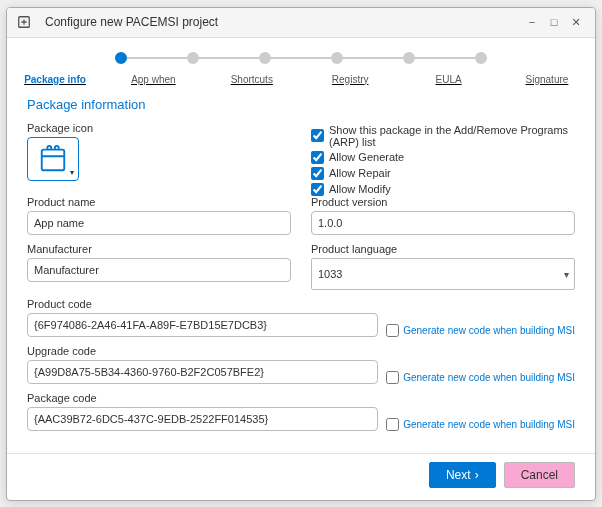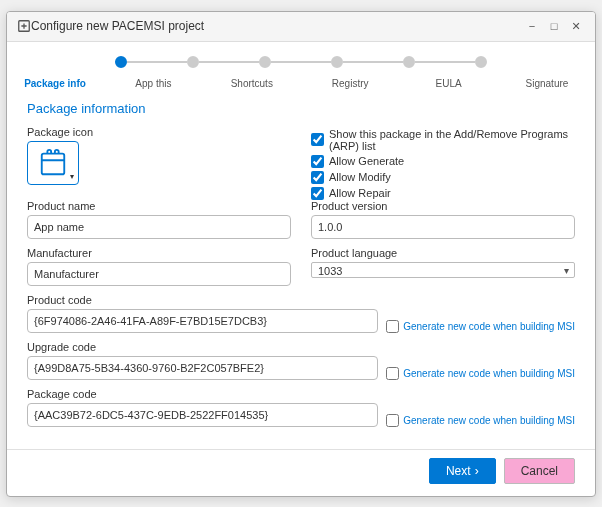--- a/index.html
+++ b/index.html
@@ -26,21 +26,21 @@
       border-bottom: 1px solid #ddd;
       padding: 6px 10px;
       display: flex;
       align-items: center;
       justify-content: space-between;
       height: 30px;
     }
     .title-bar-left {
       display: flex;
       align-items: flex-start;
-      gap: 0;
+      gap: 14px;
     }
     .title-icon {
       width: 14px;
       height: 14px;
       color: #555;
     }
     .title-text {
       font-size: 12px;
       color: #333;
     }
@@ -88,20 +88,21 @@
     .step-line {
       width: 60px;
       height: 2px;
       background: #ccc;
     }
     .step-labels {
       display: flex;
       justify-content: space-between;
       padding: 2px 14px 0;
       margin-bottom: 6px;
+      text-decoration: underline;
     }
     .step-label {
       font-size: 10px;
       color: #555;
       text-align: center;
       width: 68px;
     }
     .step-label.active {
       color: #0078d4;
       font-weight: 600;
@@ -187,21 +188,21 @@
       border: 1px solid #bbb;
       border-radius: 4px;
       padding: 2px 6px;
       font-size: 11px;
       color: #333;
       background: #fff;
       outline: none;
     }
     .select-input {
       width: 100%;
-      height: 16px;
+      height: 32px;
       border: 1px solid #bbb;
       border-radius: 2px;
       padding: 2px 6px;
       font-size: 11px;
       color: #333;
       background: #fff;
       outline: none;
       appearance: none;
       cursor: pointer;
     }
@@ -300,21 +301,21 @@
     <div class="step-dot"></div>
     <div class="step-line"></div>
     <div class="step-dot"></div>
     <div class="step-line"></div>
     <div class="step-dot"></div>
     <div class="step-line"></div>
     <div class="step-dot"></div>
   </div>
   <div class="step-labels">
     <span class="step-label active">Package info</span>
-    <span class="step-label">App this</span>
+    <span class="step-label">App when</span>
     <span class="step-label">Shortcuts</span>
     <span class="step-label">Registry</span>
     <span class="step-label">EULA</span>
     <span class="step-label">Signature</span>
   </div>
 
   <div class="content">
     <div class="section-title">Package information</div>
 
     <div class="two-col">
@@ -337,25 +338,25 @@
           <label class="checkbox-row">
             <input type="checkbox" checked="" style="">
             <span>Show this package in the Add/Remove Programs (ARP) list</span>
           </label>
           <label class="checkbox-row">
             <input type="checkbox" checked="" style="">
             <span>Allow Generate</span>
           </label>
           <label class="checkbox-row">
             <input type="checkbox" checked="" style="">
-            <span>Allow Modify</span>
+            <span>Allow Repair</span>
           </label>
           <label class="checkbox-row">
             <input type="checkbox" checked="" style="">
-            <span>Allow Repair</span>
+            <span>Allow Modify</span>
           </label>
         </div>
       </div>
     </div>
 
     <div class="two-col">
       <div class="left-col form-row">
         <div class="field-label">Product name</div>
         <input type="text" class="text-input" value="App name" style="">
       </div>

